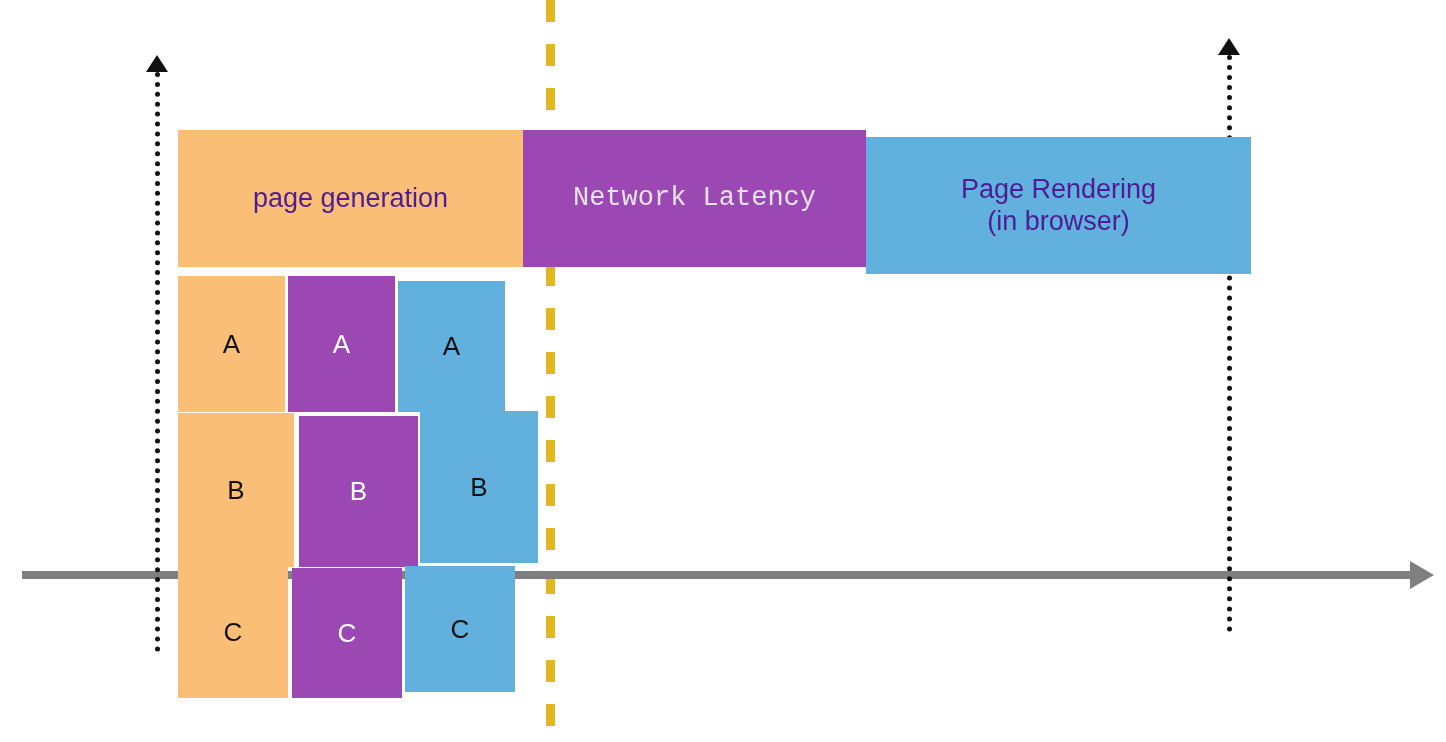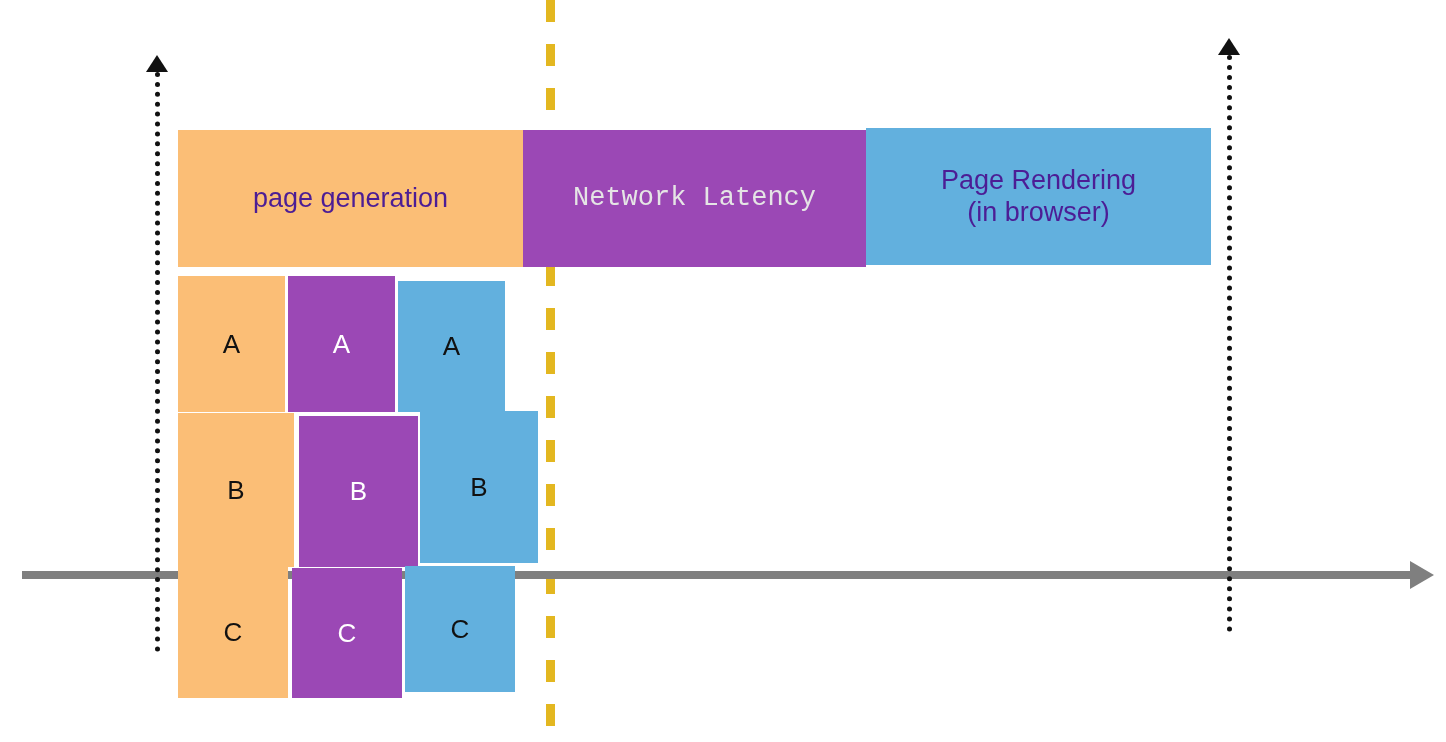--- a/index.html
+++ b/index.html
@@ -122,21 +122,21 @@
       <div class="block phase dark-text" style="left: 178px; top: 130px; width: 345px; height: 137px; background: rgb(251, 190, 118);">
         <div>
           <div>page generation</div>
         </div>
       </div>
       <div class="block phase light-text" style="left: 523px; top: 130px; width: 343px; height: 137px; background: rgb(155, 72, 181);">
         <div>
           <div>Network Latency</div>
         </div>
       </div>
-      <div class="block phase dark-text" style="left: 866px; top: 128px; width: 345px; height: 137px; background: rgb(98, 176, 222);">
+      <div class="block phase dark-text" style="left: 866px; top: 137px; width: 385px; height: 137px; background: rgb(98, 176, 222);">
         <div>
           <div>Page Rendering</div>
           <div>(in browser)</div>
         </div>
       </div>
     </div>
 
   <div id="request-rows">
       <div>
         <div class="block req dark-text" style="left: 178px; top: 276px; width: 107px; height: 136px; background: rgb(251, 190, 118);">

